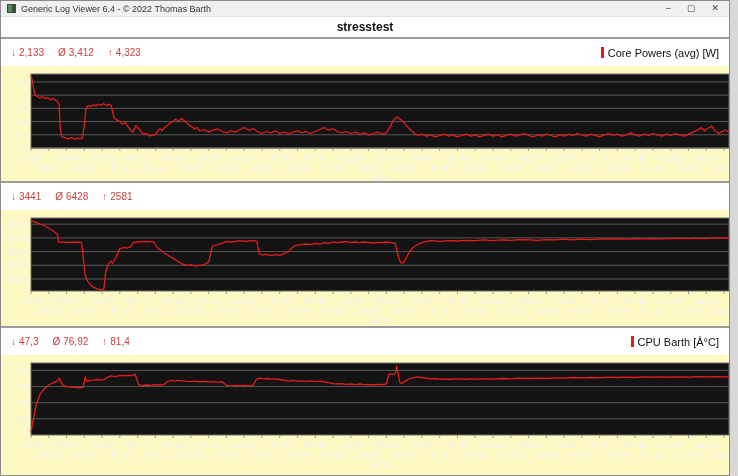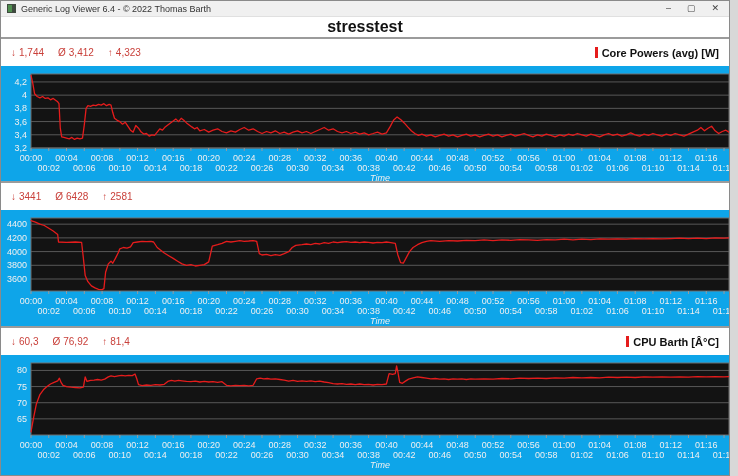--- a/index.html
+++ b/index.html
@@ -12,32 +12,32 @@
   
   .titlebar{height:16px;background:#f0f0f0;display:flex;align-items:center;
     padding:0 4px;flex:0 0 auto;border-bottom:1px solid #e0e0e0;}
   .app-icon{width:9px;height:9px;background:#3f4a3f;margin:0 5px 0 2px;position:relative;flex:0 0 auto;}
   .app-icon::after{content:"";position:absolute;left:1px;top:1px;width:4px;height:7px;background:#4f8f4f;}
   .titlebar .title{font-size:9px;color:#333;white-space:nowrap;}
   .win-controls{margin-left:auto;display:flex;align-items:center;gap:16px;padding-right:6px;}
   .win-controls span{font-size:9px;color:#444;line-height:1;cursor:default;}
   
   .header-row{height:20px;background:#fff;display:flex;align-items:center;justify-content:center;flex:0 0 auto;}
-  .header-row .ht{font-size:16px;font-weight:bold;color:#111;}
+  .header-row .ht{font-size:12px;font-weight:bold;color:#111;}
   .sep{height:2px;background:#9b9b9b;flex:0 0 auto;}
   
   .stats-row{height:27px;background:#fff;display:flex;align-items:center;
     padding:0 10px;flex:0 0 auto;}
   .stats{display:flex;align-items:center;gap:14px;font-size:10px;}
   .stat{display:flex;align-items:center;gap:3px;}
   .legend{margin-left:auto;display:flex;align-items:center;gap:4px;
-    font-size:11px;font-weight:bold;color:#111;}
+    font-size:11px;font-weight:normal;color:#111;}
   .legend-bar{width:3px;height:11px;display:inline-block;}
   
-  .chart-panel{background:#0ea5e9;flex:0 0 auto;line-height:0;}
+  .chart-panel{background:#fef9c3;flex:0 0 auto;line-height:0;}
   svg text{font-family:"Liberation Sans",sans-serif;}
 </style>
 </head>
 <body>
 
 <div class="window">
 
   <div class="titlebar">
     <span class="app-icon"></span>
     <span class="title">Generic Log Viewer 6.4 - © 2022 Thomas Barth</span>
@@ -50,21 +50,21 @@
 
   <div class="header-row">
     <span class="ht">stresstest</span>
   </div>
   <div class="sep"></div>
 
   <div class="stats-row">
     <div class="stats stats-red" style="color: rgb(201, 64, 58);">
       <span class="stat">
           <span>↓</span>
-          <span>1,744</span>
+          <span>2,133</span>
         </span>
       <span class="stat">
           <span>Ø</span>
           <span>3,412</span>
         </span>
       <span class="stat">
           <span>↑</span>
           <span>4,323</span>
         </span>
     </div>
@@ -284,21 +284,21 @@
         <text x="723.0244399185335" y="104" fill="#f0f0f0" font-size="9" text-anchor="middle">01:18</text>
         <text x="379" y="114" fill="#f0f0f0" font-size="9" font-style="italic" text-anchor="middle">Time</text>
         <polyline points="30.0,10.7 34.4,12.1 38.9,14.2 43.3,15.5 47.8,18.3 52.2,21.0 56.7,24.5 57.5,32.0 65.5,32.3 74.4,32.0 80.6,32.3 82.4,48.4 84.2,65.6 86.9,71.7 90.4,75.9 94.0,77.9 97.5,79.3 101.1,79.6 102.9,78.6 104.6,62.2 107.3,53.9 110.0,51.2 111.7,53.2 114.4,48.4 117.1,43.0 118.8,38.8 122.4,37.5 126.0,38.2 129.5,36.8 132.2,32.7 136.6,32.0 141.1,31.3 145.5,31.6 149.9,31.3 152.6,32.0 156.2,37.5 159.7,40.2 163.3,43.0 167.7,45.7 172.2,48.4 176.6,51.2 181.0,53.9 185.5,55.3 189.9,54.6 194.4,56.0 198.8,55.3 203.3,54.6 207.7,51.9 211.3,36.1 216.6,34.7 221.0,33.4 225.5,31.3 229.9,32.0 234.4,31.3 238.8,30.6 243.2,31.3 247.7,31.0 252.1,30.6 255.7,31.3 258.3,43.6 261.0,45.0 265.5,44.3 269.9,45.7 274.3,44.7 278.8,45.4 283.2,43.6 287.7,41.6 291.2,37.5 294.8,35.4 301.0,34.7 305.4,34.0 309.9,34.7 314.3,33.4 318.8,34.0 323.2,32.7 327.6,33.4 332.1,32.0 336.5,32.7 341.0,32.0 345.4,31.6 349.9,32.3 354.3,32.0 358.7,32.7 363.2,32.0 367.6,32.3 372.1,33.0 376.5,32.3 381.0,32.7 385.4,32.0 389.8,32.7 394.3,33.4 396.9,45.0 399.6,52.6 402.3,53.2 404.9,48.4 408.5,41.6 412.1,37.5 416.5,34.7 420.9,32.7 425.4,31.3 429.8,30.6 438.7,31.3 447.6,30.6 456.5,31.0 465.4,30.3 474.2,30.6 483.1,29.9 492.0,30.6 500.9,29.9 509.8,30.3 518.7,29.6 527.6,29.9 536.4,30.3 545.3,29.6 554.2,29.9 563.1,29.2 572.0,29.9 580.9,29.2 589.8,29.6 598.6,28.9 607.5,29.2 616.4,28.9 625.3,29.2 634.2,28.6 643.1,28.9 651.9,28.6 660.8,28.9 669.7,28.6 678.6,28.2 687.5,28.6 696.4,28.2 705.3,28.6 714.1,27.9 723.0,28.2 728.0,27.9" fill="none" stroke="#e51c1c" stroke-width="1.3" stroke-linejoin="round" stroke-linecap="round"></polyline>
       </svg></div>
   <div class="sep"></div>
 
   <div class="stats-row">
     <div class="stats stats-red" style="color: rgb(201, 64, 58);">
       <span class="stat">
           <span>↓</span>
-          <span>60,3</span>
+          <span>47,3</span>
         </span>
       <span class="stat">
           <span>Ø</span>
           <span>76,92</span>
         </span>
       <span class="stat">
           <span>↑</span>
           <span>81,4</span>
         </span>
     </div>

